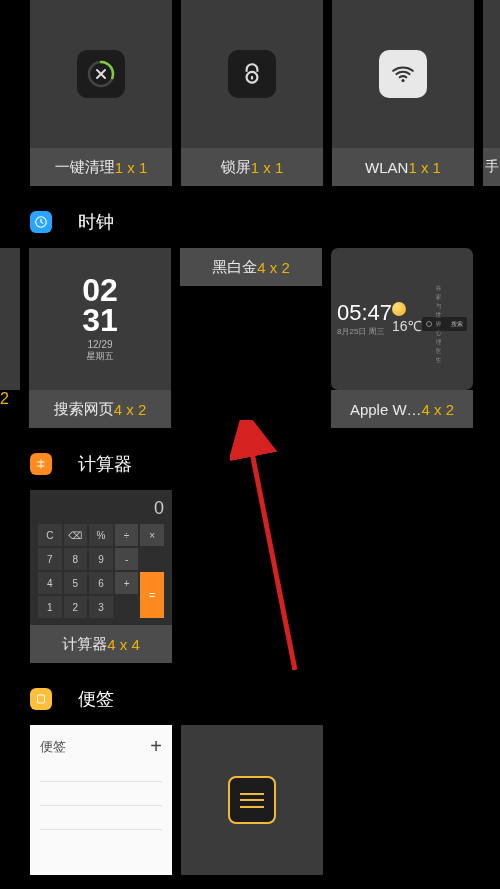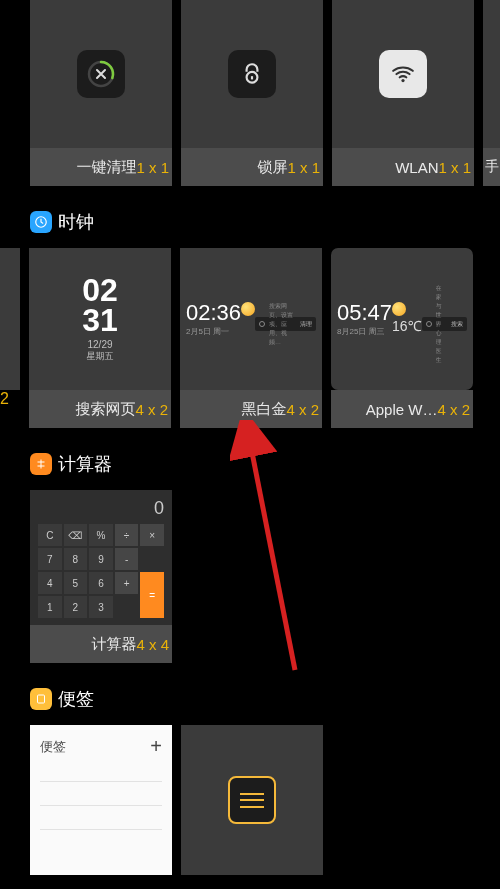--- a/index.html
+++ b/index.html
@@ -31,21 +31,21 @@
     width: 100%;
     display: flex;
     align-items: center;
     justify-content: center;
   }
   .card .caption {
     background: #4c4c4c;
     height: 38px;
     display: flex;
     align-items: center;
-    justify-content: flex-end;
+    justify-content: center;
     padding: 0 3px;
     font-size: 15px;
     color: #eaeaea;
     white-space: nowrap;
     overflow: hidden;
   }
   .caption .size { color: #eab308; }
 
   
   .row1 .preview { height: 148px; }
@@ -55,21 +55,21 @@
     background: #1c1c1c;
     display: flex;
     align-items: center;
     justify-content: center;
   }
 
   
   .section-header {
     display: flex;
     align-items: center;
-    gap: 6px;
+    gap: 26px;
     margin: 24px 0 14px 30px;
     font-size: 18px;
     color: #fff;
   }
   .section-header .hicon {
     width: 22px; height: 22px; border-radius: 50%;
     display: flex; align-items: center; justify-content: center;
   }
   .hicon.clock   { background: #29a5ff; border-radius: 6px; }
   .hicon.calc    { background: #ff8a1f; border-radius: 6px; }
@@ -255,34 +255,20 @@
       <div class="clk-date">12/29</div>
       <div class="clk-week">星期五</div>
     </div>
     <div class="caption">
       <span>搜索网页</span>
       <span class="size">4 x 2</span>
     </div>
   </div>
 
   <div class="card">
-    <div class="preview clock-preview2">
-      <div class="cp-top">
-        <div>
-          <div class="cp-time">02:36</div>
-          <div class="cp-sub">2月5日 周一</div>
-        </div>
-        <div class="cp-weather"></div>
-      </div>
-      <div class="cp-bar">
-        <span class="mag"></span>
-        <span class="txt">搜索网页、设置项、应用、视频…</span>
-        <span class="tag">清理</span>
-      </div>
-    </div>
     <div class="caption">
       <span>黑白金</span>
       <span class="size">4 x 2</span>
     </div>
   </div>
 
   <div class="card">
     <div class="preview clock-preview3">
       <div class="cp-top">
         <div>

